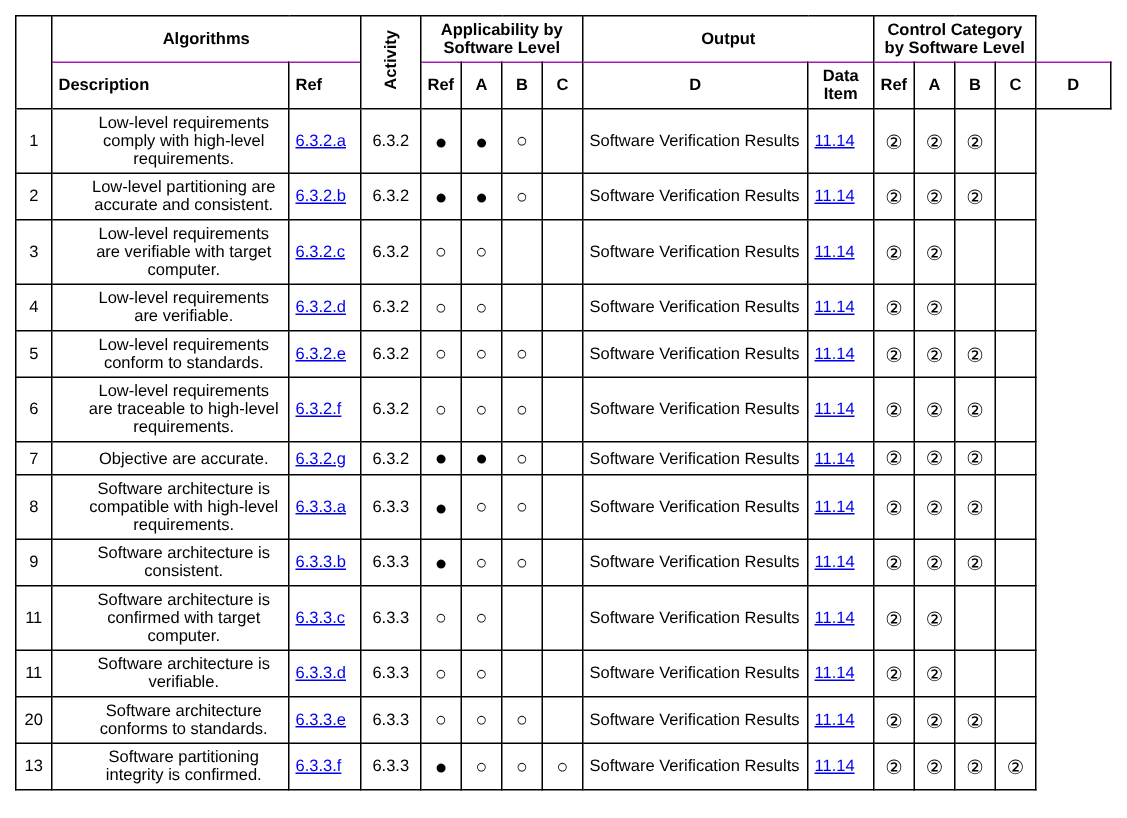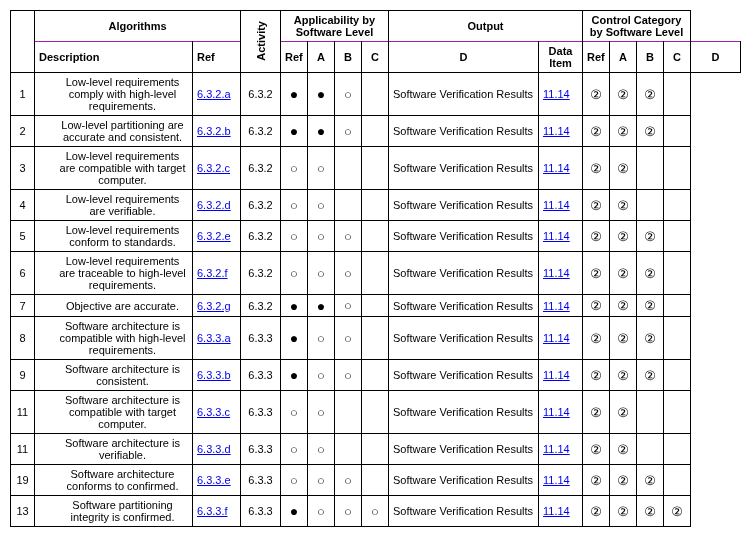--- a/index.html
+++ b/index.html
@@ -164,21 +164,21 @@
         <td class="lvl"></td>
         <td class="dataitem">Software Verification Results</td>
         <td class="outref"><a href="#">11.14</a></td>
         <td class="lvl circled">②</td>
         <td class="lvl circled">②</td>
         <td class="lvl circled">②</td>
         <td class="lvl circled"></td>
       </tr>
       <tr>
         <td class="rownum">3</td>
-        <td class="desc">Low-level requirements are compatible with target computer.</td>
+        <td class="desc">Low-level requirements are verifiable with target computer.</td>
         <td class="ref"><a href="#">6.3.2.c</a></td>
         <td class="act">6.3.2</td>
         <td class="lvl"><span class="dot-hollow">○</span></td>
         <td class="lvl"><span class="dot-hollow">○</span></td>
         <td class="lvl"></td>
         <td class="lvl"></td>
         <td class="dataitem">Software Verification Results</td>
         <td class="outref"><a href="#">11.14</a></td>
         <td class="lvl circled">②</td>
         <td class="lvl circled">②</td>
@@ -276,21 +276,21 @@
         <td class="lvl"></td>
         <td class="dataitem">Software Verification Results</td>
         <td class="outref"><a href="#">11.14</a></td>
         <td class="lvl circled">②</td>
         <td class="lvl circled">②</td>
         <td class="lvl circled">②</td>
         <td class="lvl circled"></td>
       </tr>
       <tr>
         <td class="rownum">11</td>
-        <td class="desc">Software architecture is compatible with target computer.</td>
+        <td class="desc">Software architecture is confirmed with target computer.</td>
         <td class="ref"><a href="#">6.3.3.c</a></td>
         <td class="act">6.3.3</td>
         <td class="lvl"><span class="dot-hollow">○</span></td>
         <td class="lvl"><span class="dot-hollow">○</span></td>
         <td class="lvl"></td>
         <td class="lvl"></td>
         <td class="dataitem">Software Verification Results</td>
         <td class="outref"><a href="#">11.14</a></td>
         <td class="lvl circled">②</td>
         <td class="lvl circled">②</td>
@@ -307,22 +307,22 @@
         <td class="lvl"></td>
         <td class="lvl"></td>
         <td class="dataitem">Software Verification Results</td>
         <td class="outref"><a href="#">11.14</a></td>
         <td class="lvl circled">②</td>
         <td class="lvl circled">②</td>
         <td class="lvl circled"></td>
         <td class="lvl circled"></td>
       </tr>
       <tr>
-        <td class="rownum">19</td>
-        <td class="desc">Software architecture conforms to confirmed.</td>
+        <td class="rownum">20</td>
+        <td class="desc">Software architecture conforms to standards.</td>
         <td class="ref"><a href="#">6.3.3.e</a></td>
         <td class="act">6.3.3</td>
         <td class="lvl"><span class="dot-hollow">○</span></td>
         <td class="lvl"><span class="dot-hollow">○</span></td>
         <td class="lvl"><span class="dot-hollow">○</span></td>
         <td class="lvl"></td>
         <td class="dataitem">Software Verification Results</td>
         <td class="outref"><a href="#">11.14</a></td>
         <td class="lvl circled">②</td>
         <td class="lvl circled">②</td>

